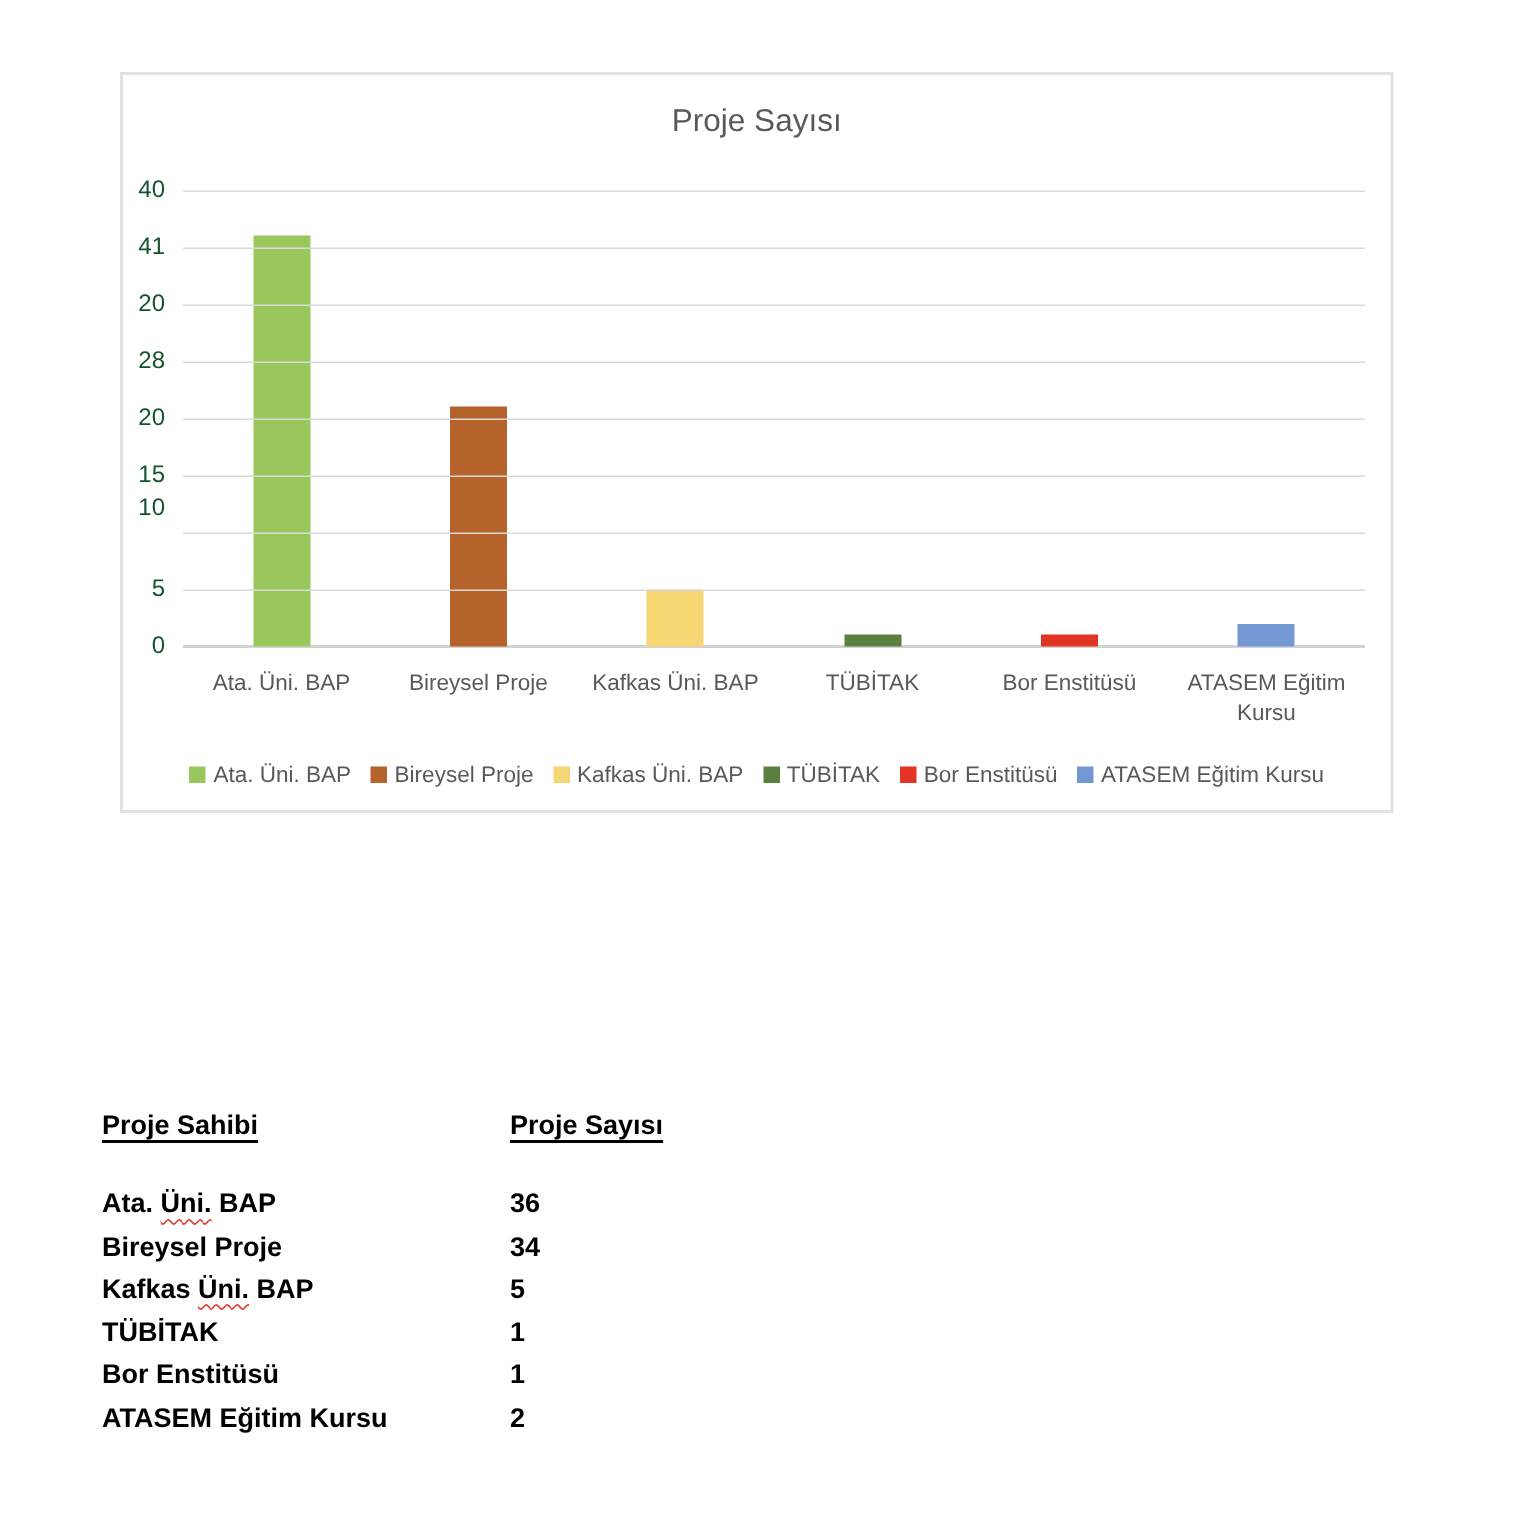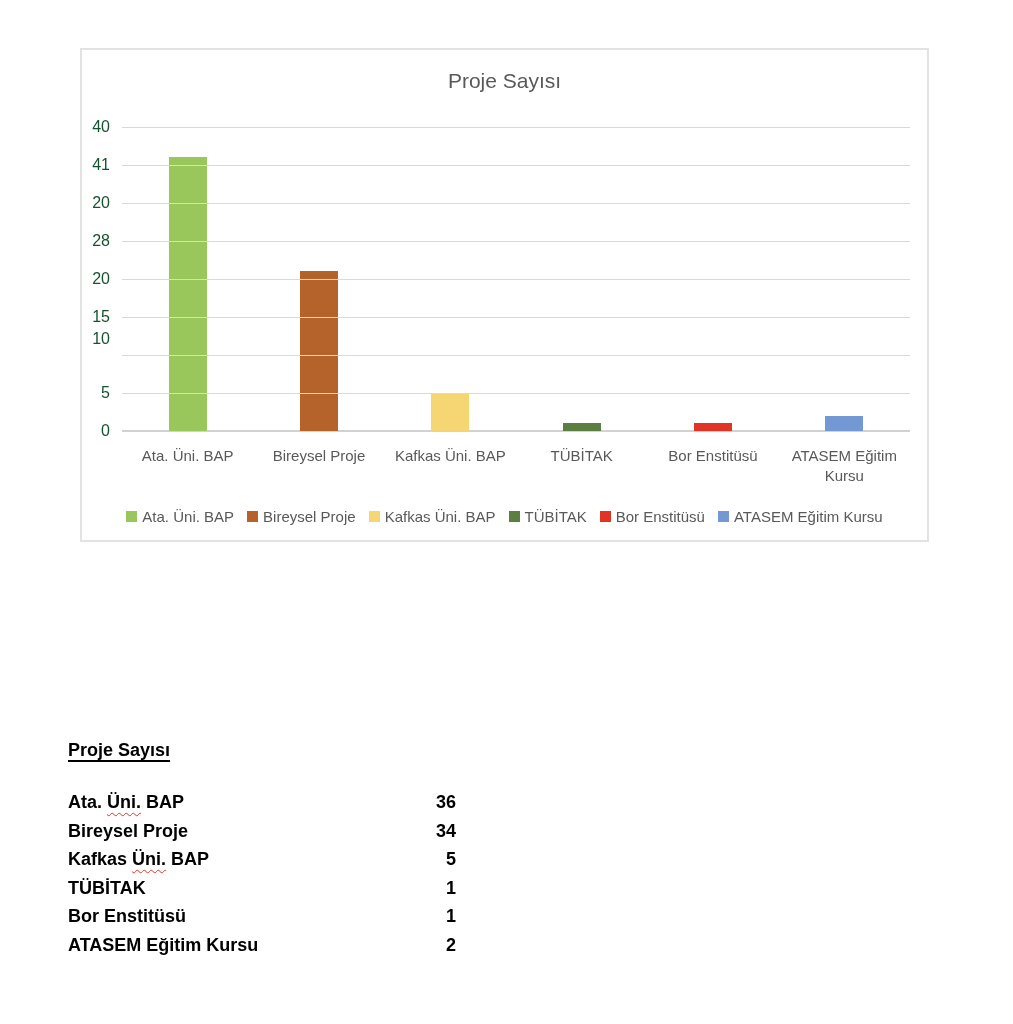--- a/index.html
+++ b/index.html
@@ -49,21 +49,21 @@
     font-size:18px;font-weight:bold;color:#000000;
   }
   .thead{display:flex;line-height:28px;margin-bottom:24px;}
   .th-label{width:272px;}
   .th-value{flex:1;}
   .th-label span,.th-value span{
     text-decoration:underline;text-decoration-thickness:2px;text-underline-offset:4px;
   }
   .trow{display:flex;line-height:28.5px;}
   .tlabel{width:272px;white-space:nowrap;}
-  .tvalue{flex:1;text-align:right;}
+  .tvalue{flex:1;}
   .sq{
     text-decoration-line:underline;text-decoration-style:wavy;
     text-decoration-color:#e03a2e;text-decoration-thickness:1px;
     text-underline-offset:4px;
   }
 </style>
 </head>
 <body>
 
 <div class="chart-box">
@@ -143,20 +143,21 @@
       </div>
       <div class="legend-item">
         <div class="swatch" style="background: rgb(115, 152, 211);"></div>
         <span>ATASEM Eğitim Kursu</span>
       </div>
     </div>
 </div>
 
 <div class="data-table">
   <div class="thead">
+    <div class="th-label"><span>Proje Sahibi</span></div>
     <div class="th-value"><span>Proje Sayısı</span></div>
   </div>
   <div>
       <div class="trow">
         <div class="tlabel"><span>Ata. </span><span class="sq">Üni.</span><span> BAP</span></div>
         <div class="tvalue">36</div>
       </div>
       <div class="trow">
         <div class="tlabel"><span>Bireysel Proje</span></div>
         <div class="tvalue">34</div>

